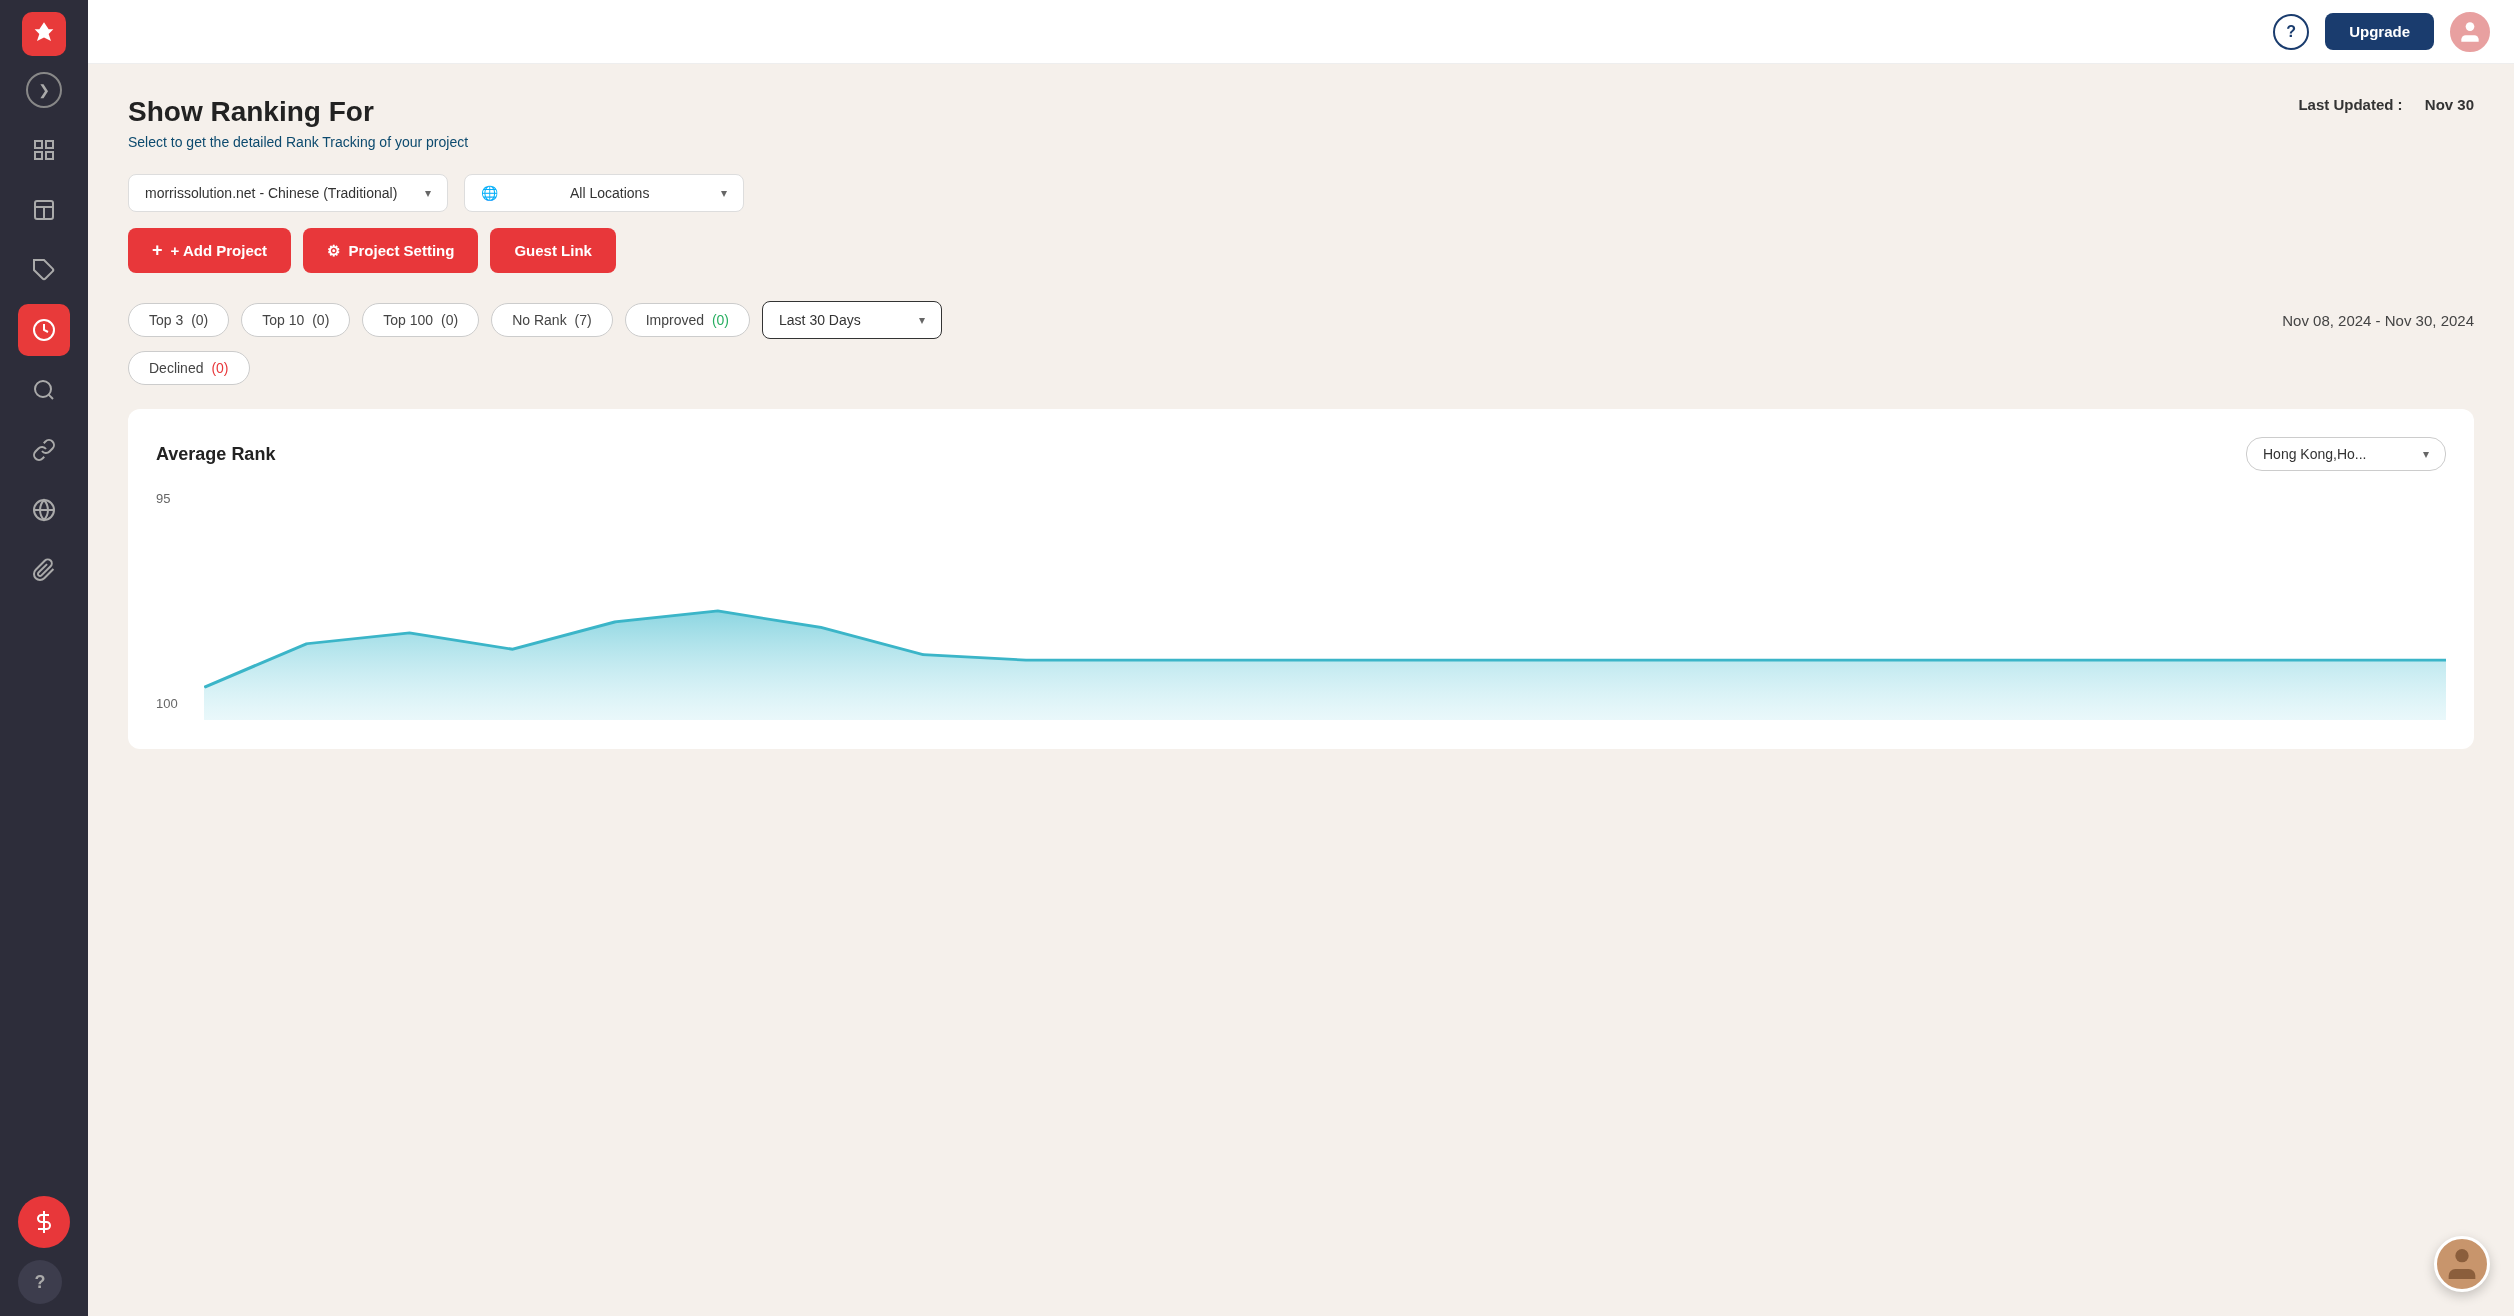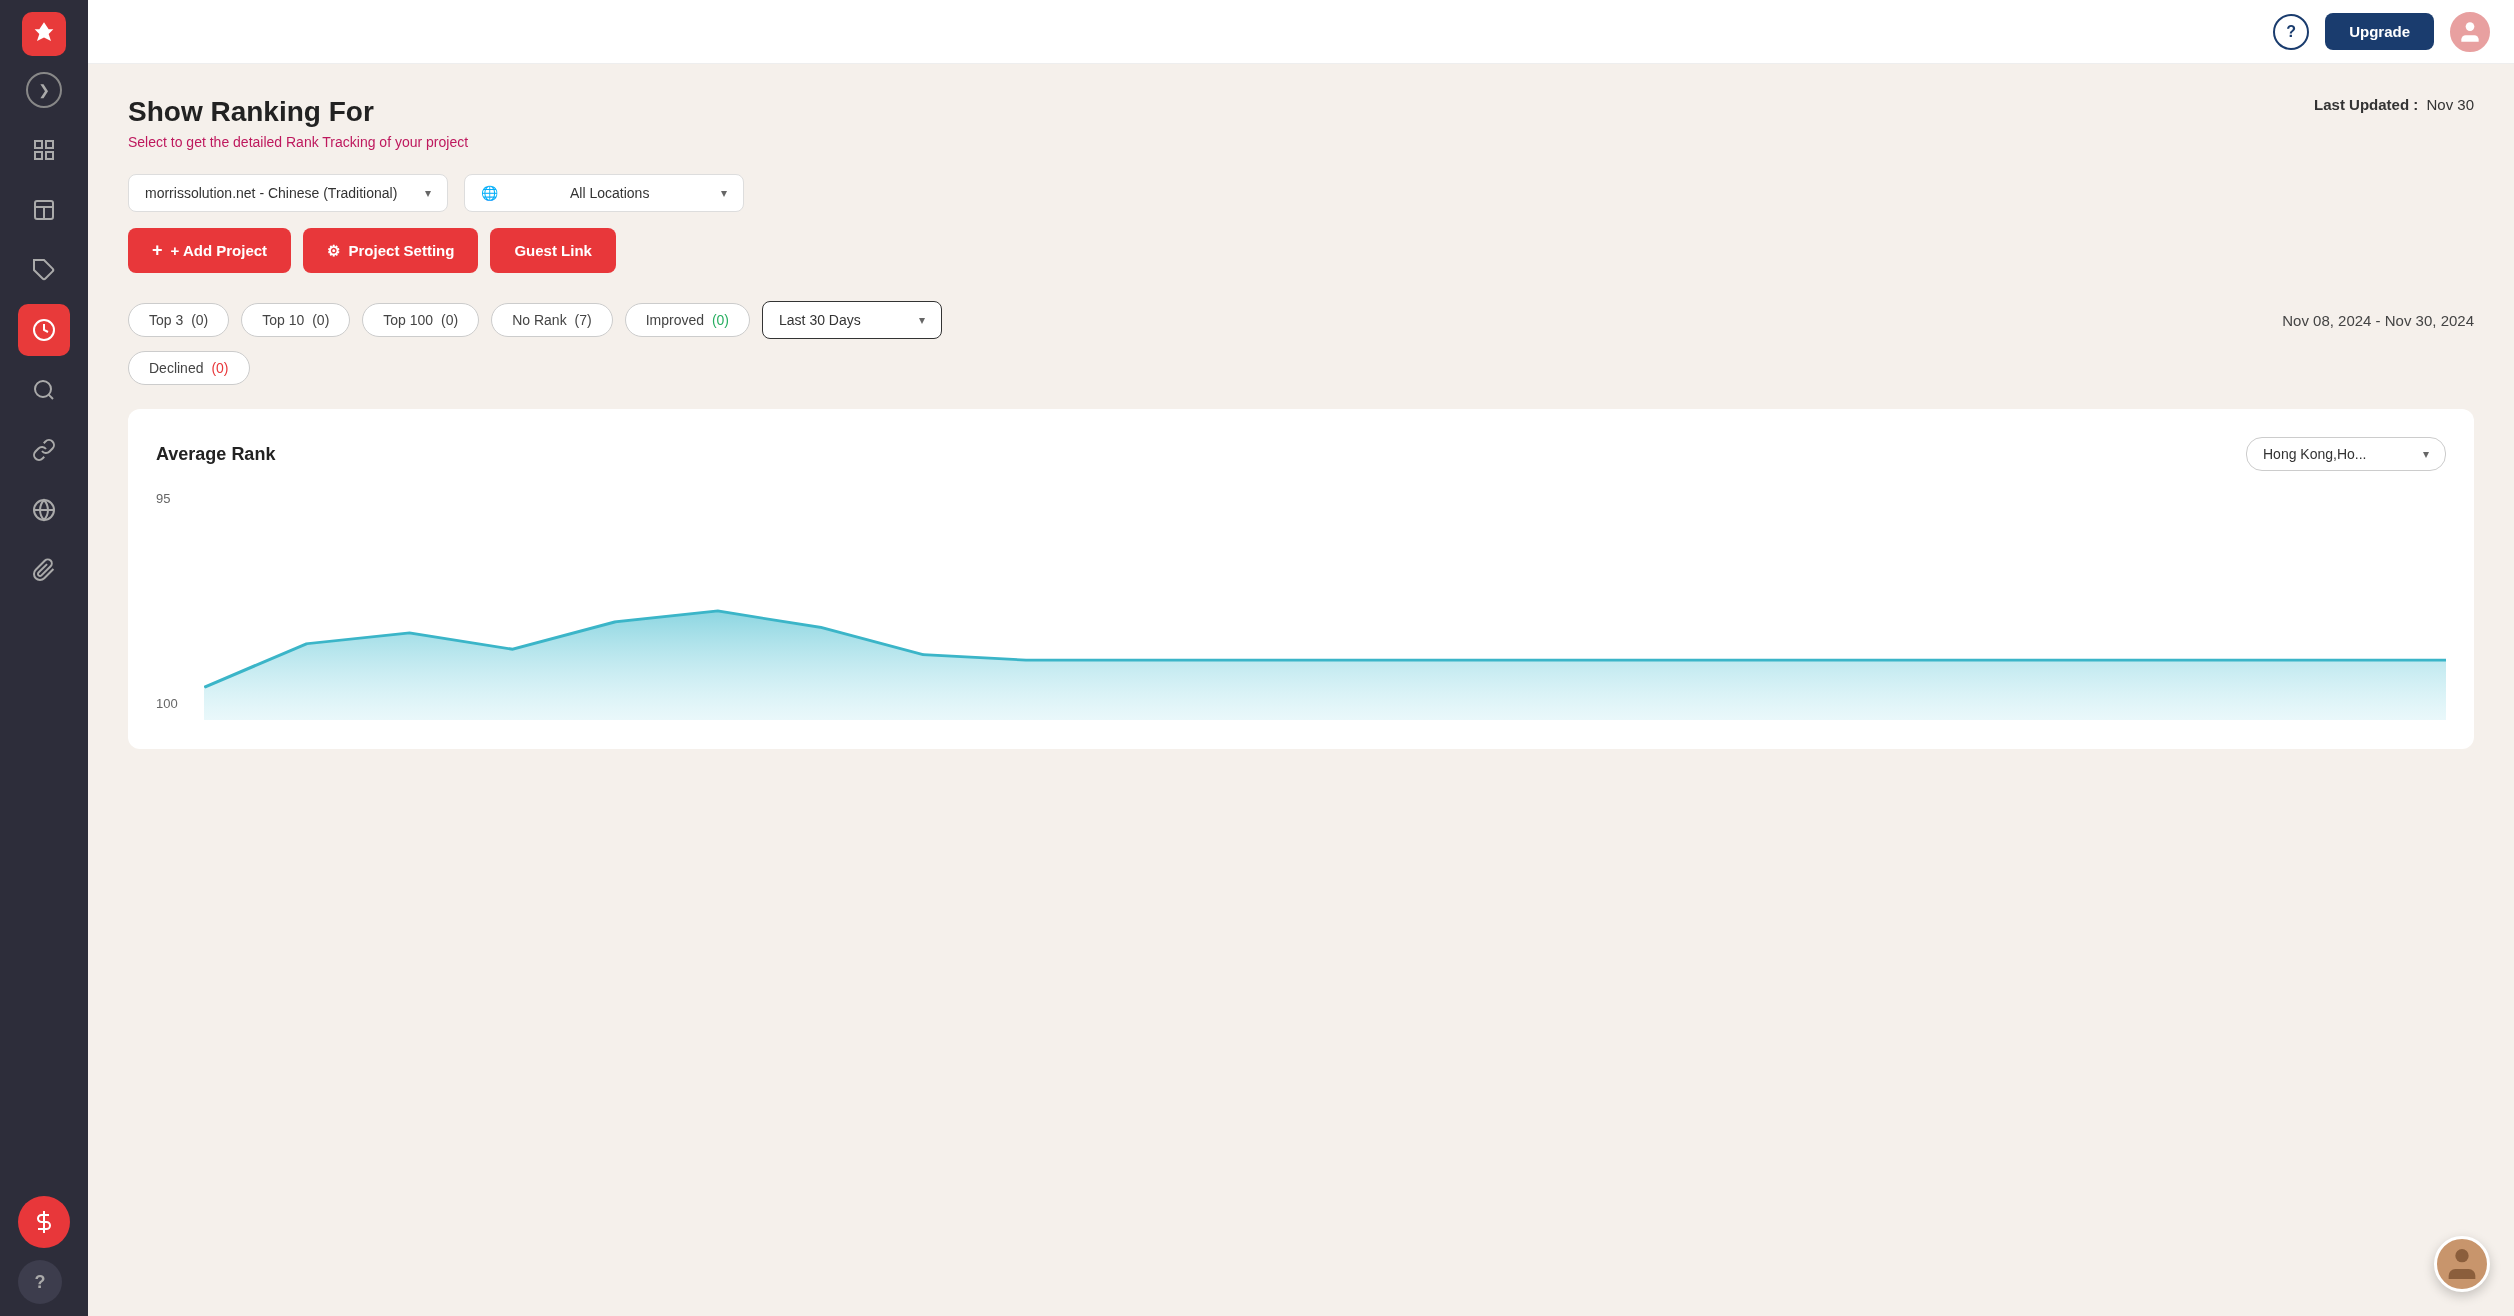--- a/index.html
+++ b/index.html
@@ -115,21 +115,21 @@
     }
 
     
     .page-header {
       display: flex;
       justify-content: space-between;
       align-items: flex-start;
       margin-bottom: 24px;
     }
     .page-title { font-size: 28px; font-weight: 700; color: #222; }
-    .page-subtitle { font-size: 14px; color: #be185d; margin-top: 6px; }
+    .page-subtitle { font-size: 14px; color: #0c4a6e; margin-top: 6px; }
     .last-updated { font-size: 15px; color: #333; font-weight: 500; }
     .last-updated span { font-weight: 700; }
 
     
     .filters-row {
       display: flex;
       align-items: center;
       gap: 16px;
       margin-bottom: 16px;
       flex-wrap: wrap;
@@ -415,21 +415,21 @@
 
   <div class="content">
 
     <div class="page-header">
       <div>
         <div class="page-title">Show Ranking For</div>
         <div class="page-subtitle">Select to get the detailed Rank Tracking of your project</div>
       </div>
       <div class="last-updated">
         <span>Last Updated :</span>
-        <span style="font-weight:400; margin-left:4px;">Nov 30</span>
+        <span style="font-weight:700; margin-left:18px;">Nov 30</span>
       </div>
     </div>
 
     <div class="filters-row">
       <div class="dropdown-select">
         <span>morrissolution.net -  Chinese (Traditional)</span>
         <span class="dropdown-arrow">▾</span>
       </div>
       <div class="dropdown-select location">
         <span class="globe-icon">🌐</span>

